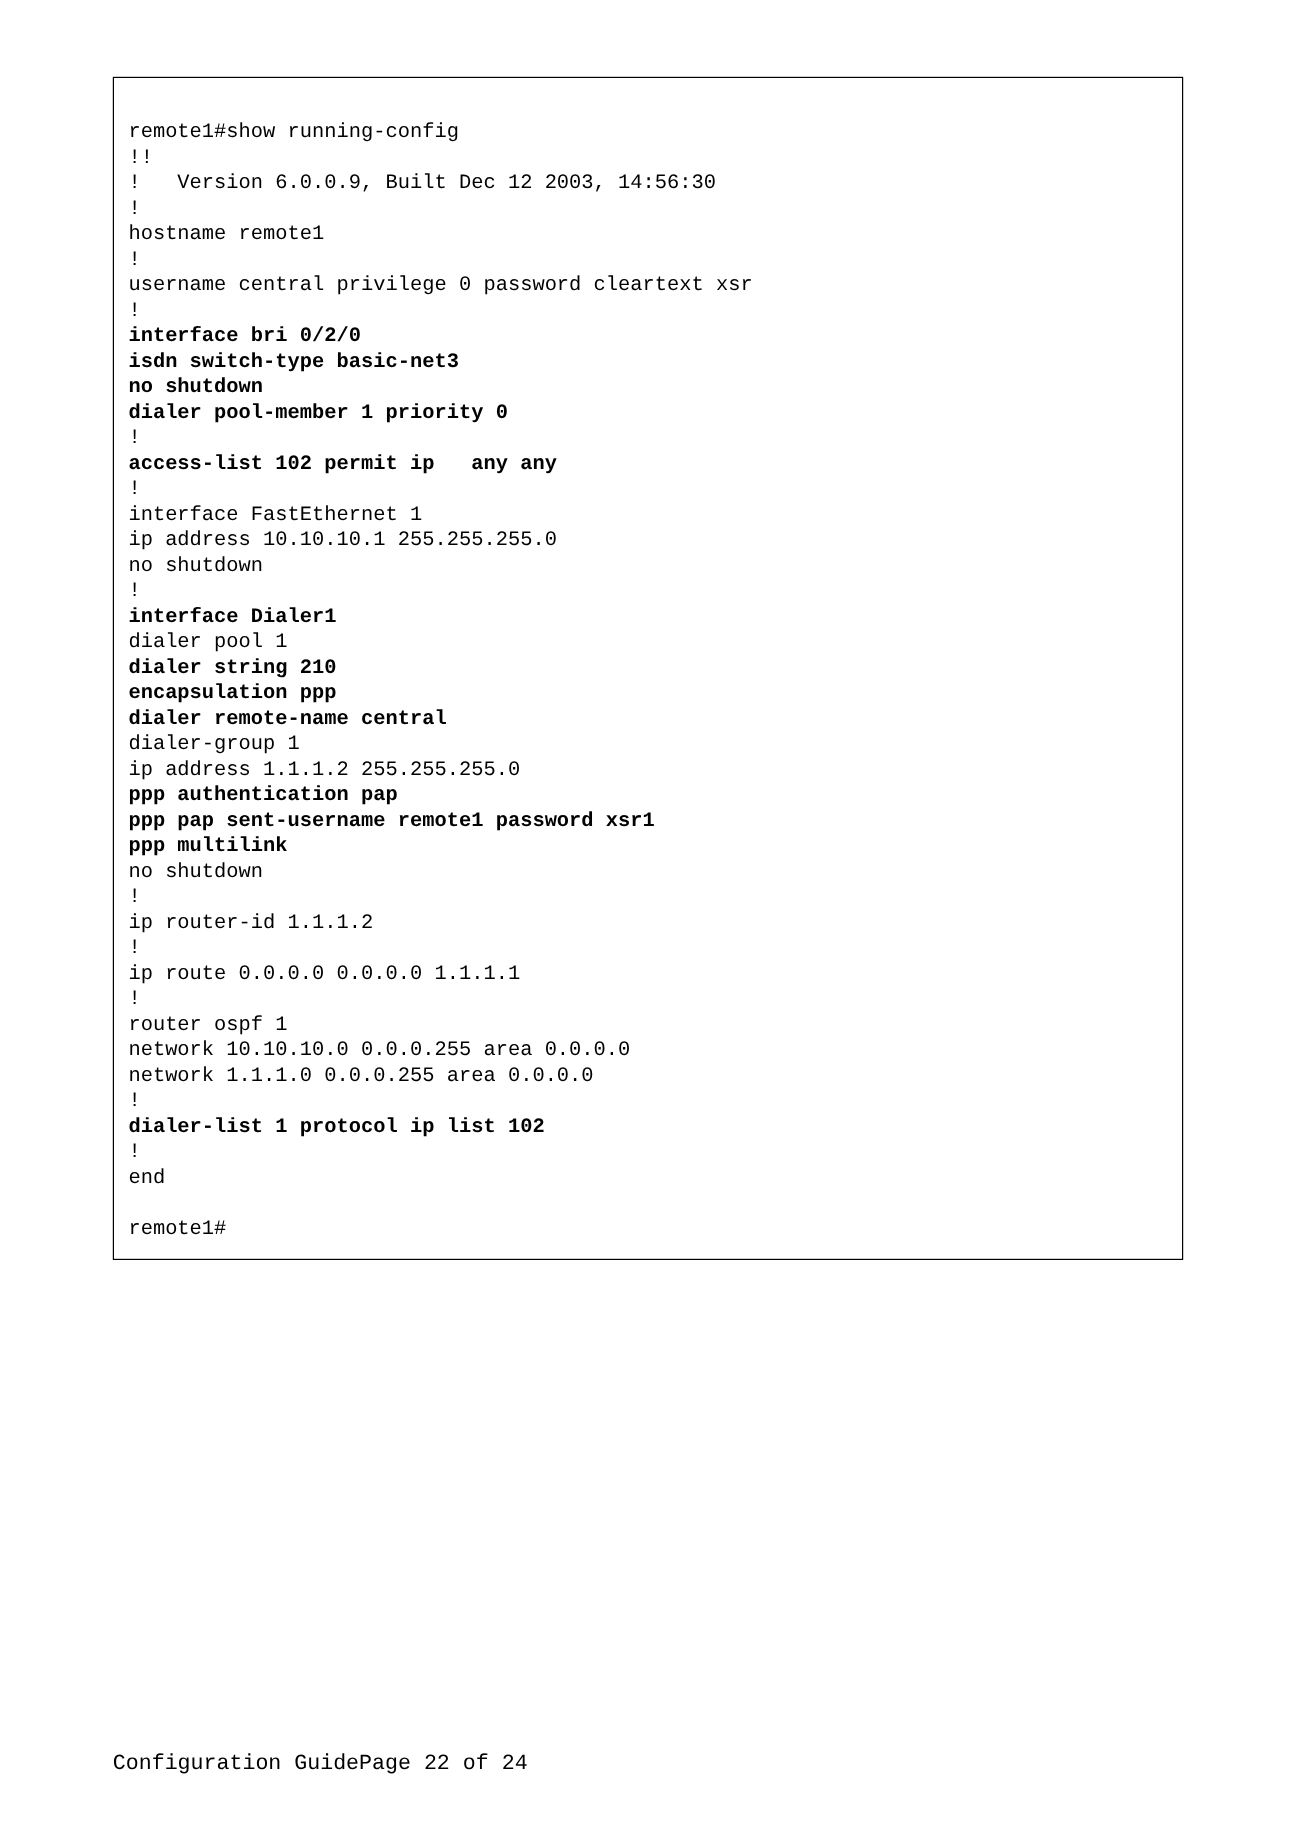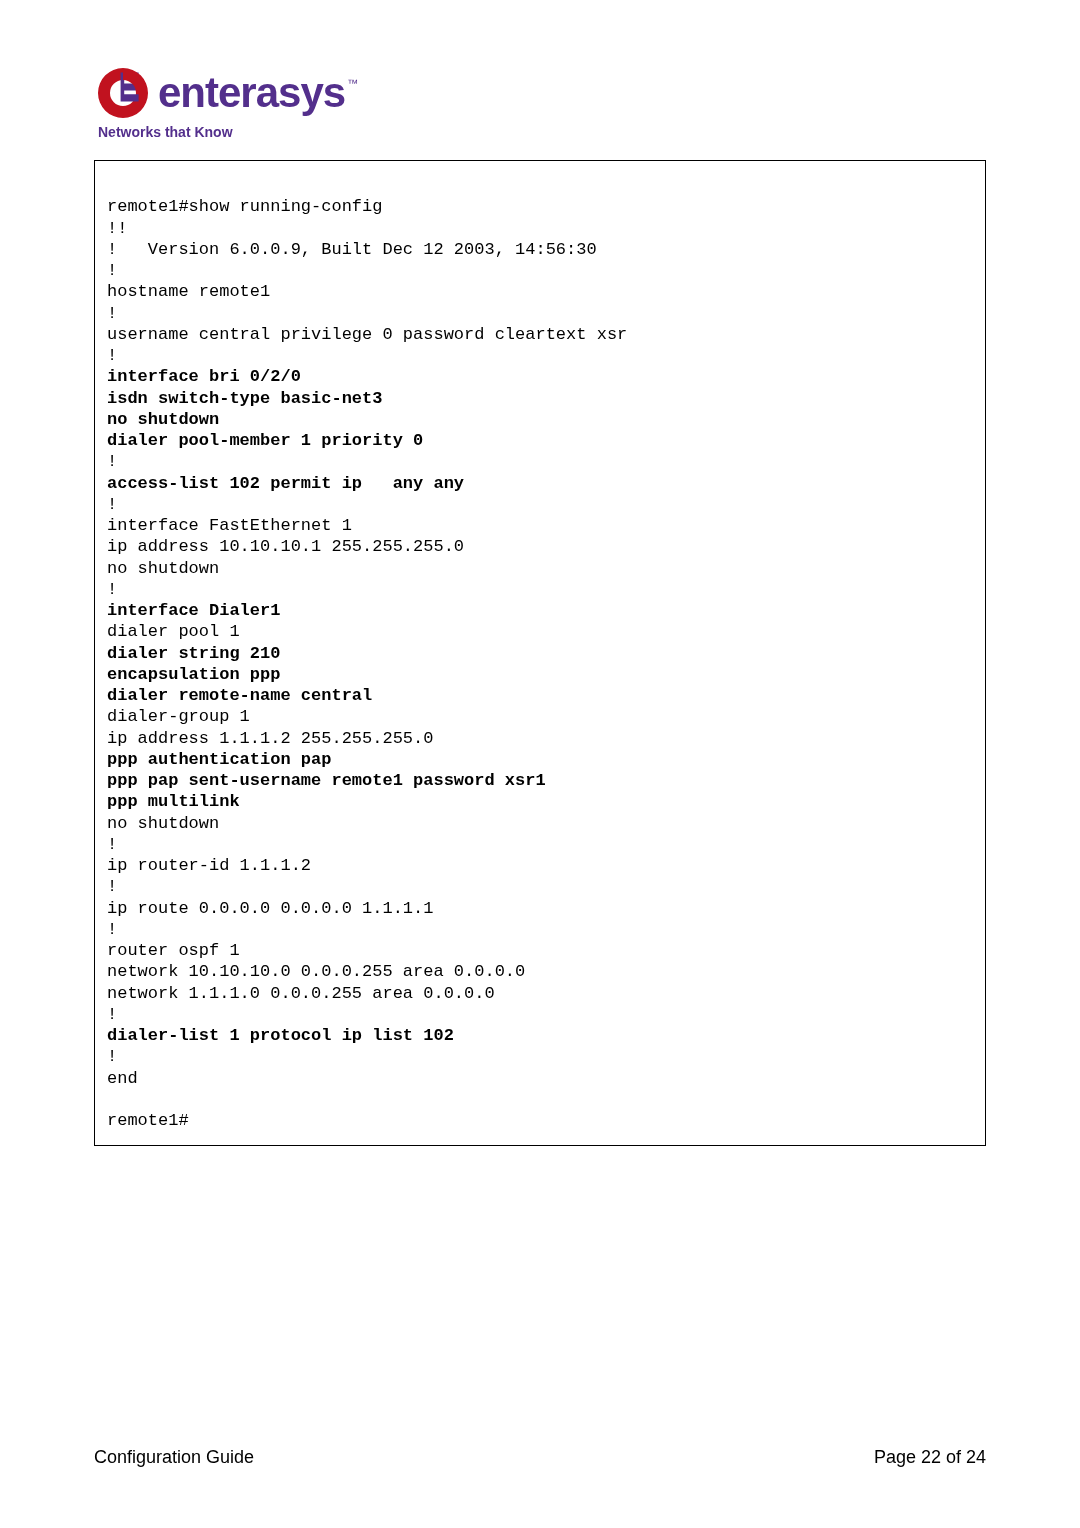--- a/index.html
+++ b/index.html
@@ -65,53 +65,34 @@
     padding: 14px 12px 14px 12px;
     font-family: "Courier New", monospace;
     font-size: 17px;
     line-height: 1.25;
     white-space: pre;
     color: #000;
   }
   .code-box .b { font-weight: bold; }
   .footer {
     position: absolute;
-    bottom: 60px;
+    bottom: 48px;
     left: 94px;
     right: 94px;
     display: flex;
-    justify-content: space-between;
+    justify-content: flex-start;
     font-size: 18px;
+    font-family: Liberation Mono, monospace;
   }
 </style>
 </head>
 <body>
 
 <div class="page">
 
-  <div class="logo-row">
-    <div class="logo-block">
-      <div class="logo-top">
-        <div class="logo-mark">
-          <svg viewBox="0 0 58 58" width="58" height="58">
-            <path d="M29 4 A25 25 0 1 0 54 29 L42 29 A13 13 0 1 1 29 16 Z" fill="#c1121f"></path>
-            <path d="M34 14 L54 14 L54 22 L38 22 L38 26 L54 26 L54 34 L38 34 L38 38 L54 38 L54 46 L34 46 Z" fill="#532f8c" transform="translate(-4,-4) scale(0.9)"></path>
-            <path d="M29 4 A25 25 0 0 1 54 29 L42 29 A13 13 0 0 0 29 16 Z" fill="#c1121f"></path>
-          </svg>
-        </div>
-        <div class="logo-text">
-          <div class="brand">
-            <span>enterasys</span>
-              <span class="tm">™</span>
-          </div>
-        </div>
-      </div>
-      <div class="tagline">Networks that Know</div>
-    </div>
-  </div>
 
 
   <div class="code-box">
 <span>remote1#show running-config</span>
 <span>!!</span>
 <span>!   Version 6.0.0.9, Built Dec 12 2003, 14:56:30</span>
 <span>!</span>
 <span>hostname remote1</span>
 <span>!</span>
 <span>username central privilege 0 password cleartext xsr</span>

